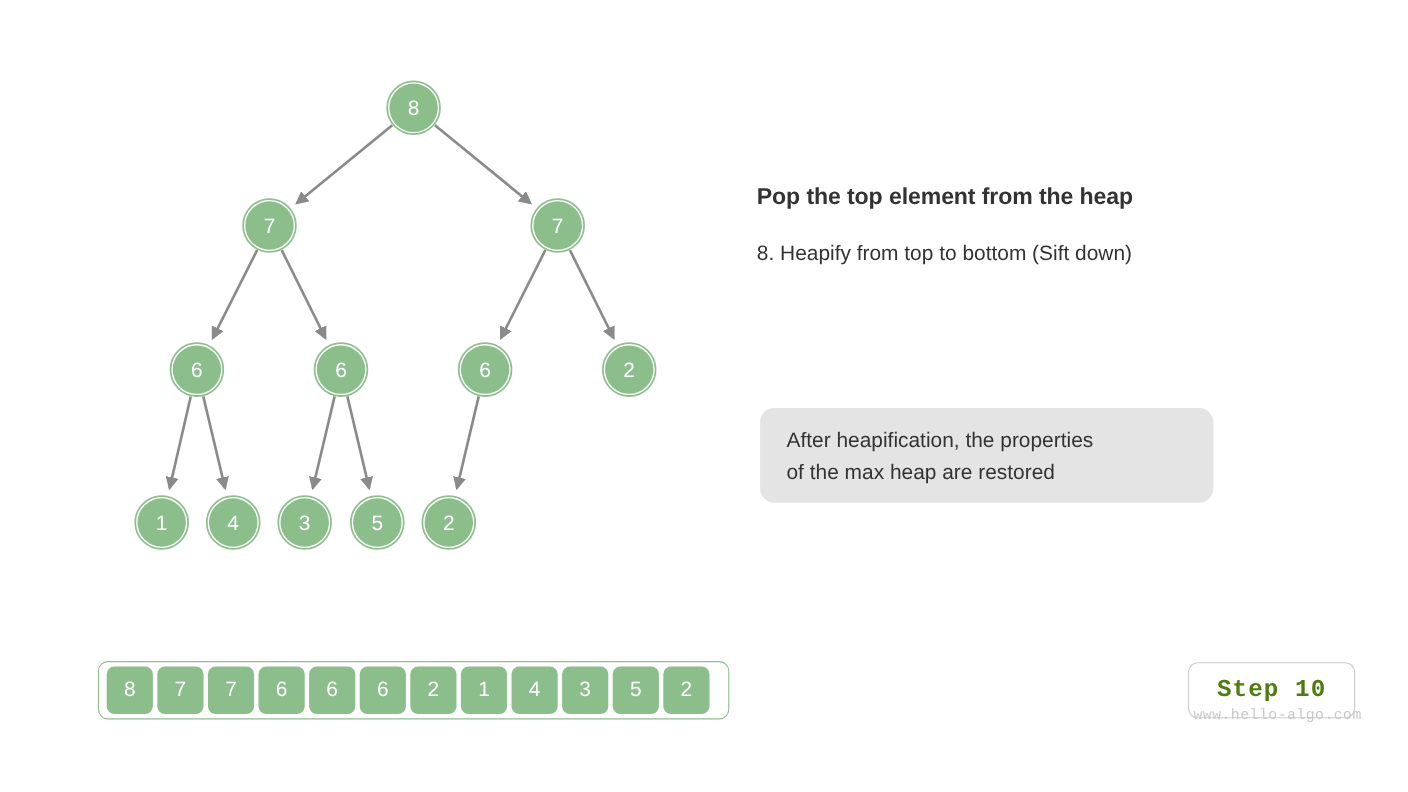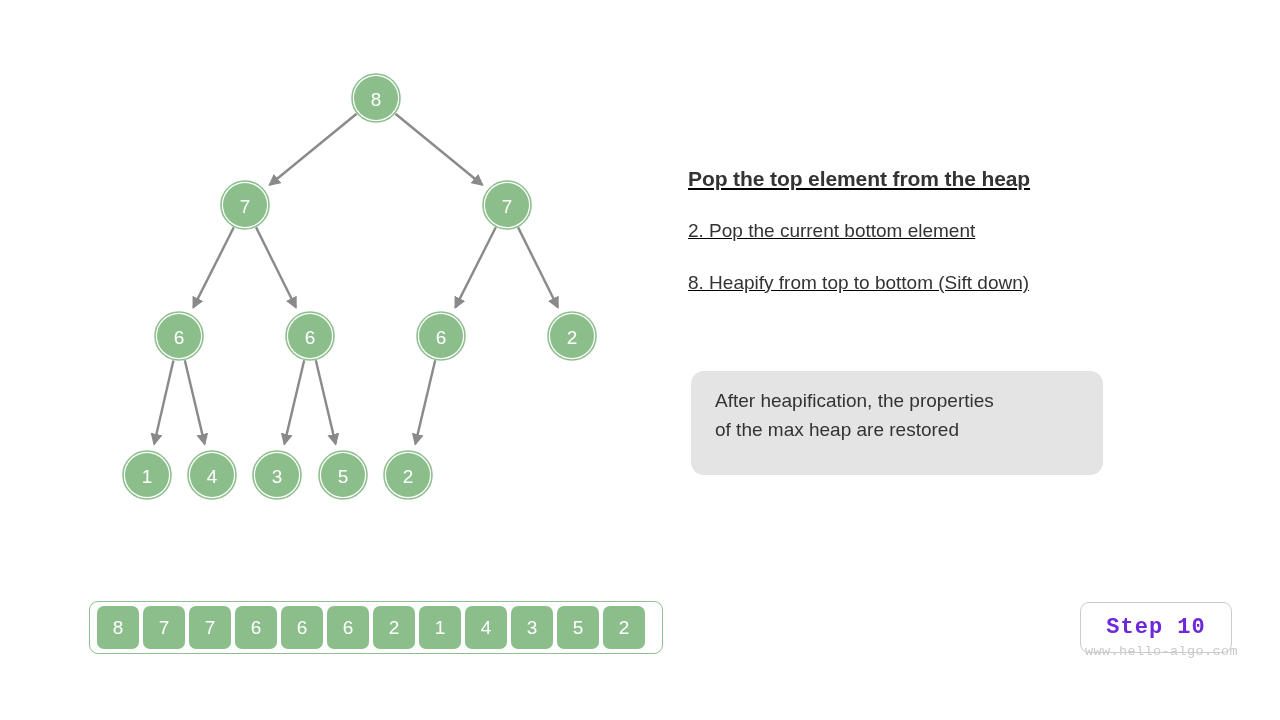--- a/index.html
+++ b/index.html
@@ -84,21 +84,20 @@
     box-sizing: border-box;
     flex: 0 0 auto;
   }
 
   
   #text-panel {
     position: absolute;
     left: 688px;
     top: 160px;
     width: 560px;
-    text-decoration: underline;
   }
   #panel-title {
     font-size: 21px;
     font-weight: bold;
     color: #333333;
     letter-spacing: -0.1px;
     margin: 0;
     line-height: 1.2;
     padding-top: 6px;
   }
@@ -110,21 +109,21 @@
   }
   .step-1 { margin-top: 30px; }
   .step-2 { margin-top: 29px; }
   .step-3 { margin-top: 29px; }
 
   #callout-box {
     position: absolute;
     left: 691px;
     top: 371px;
     width: 412px;
-    height: 104px;
+    height: 86px;
     box-sizing: border-box;
     background: #e4e4e4;
     border-radius: 13px;
     padding: 16px 24px;
   }
   #callout-text {
     font-size: 19px;
     color: #333333;
     line-height: 1.52;
     margin: 0;
@@ -138,21 +137,21 @@
     top: 602px;
     width: 152px;
     height: 51px;
     box-sizing: border-box;
     border: 1.4px solid #cccccc;
     border-radius: 9px;
     background: #ffffff;
     display: flex;
     align-items: center;
     justify-content: center;
-    color: #6d28d9;
+    color: #4d7c0f;
     font-family: "Liberation Mono", "DejaVu Sans Mono", monospace;
     font-size: 22px;
     font-weight: bold;
     letter-spacing: 1px;
   }
   #watermark {
     position: absolute;
     right: 42px;
     top: 644px;
     color: #c9c9c9;
@@ -259,21 +258,20 @@
     <div class="array-cell">2</div>
     <div class="array-cell">1</div>
     <div class="array-cell">4</div>
     <div class="array-cell">3</div>
     <div class="array-cell">5</div>
     <div class="array-cell">2</div>
   </div>
 
 <div id="text-panel">
   <h1 id="panel-title">Pop the top element from the heap</h1>
-  <p class="step-line step-2">2. Pop the current bottom element</p>
   <p class="step-line step-3">8. Heapify from top to bottom (Sift down)</p>
 </div>
 
 <div id="callout-box">
   <p id="callout-text">After heapification, the properties
 of the max heap are restored</p>
 </div>
 
 <div id="step-badge">Step 10</div>
 <div id="watermark">www.hello-algo.com</div>

